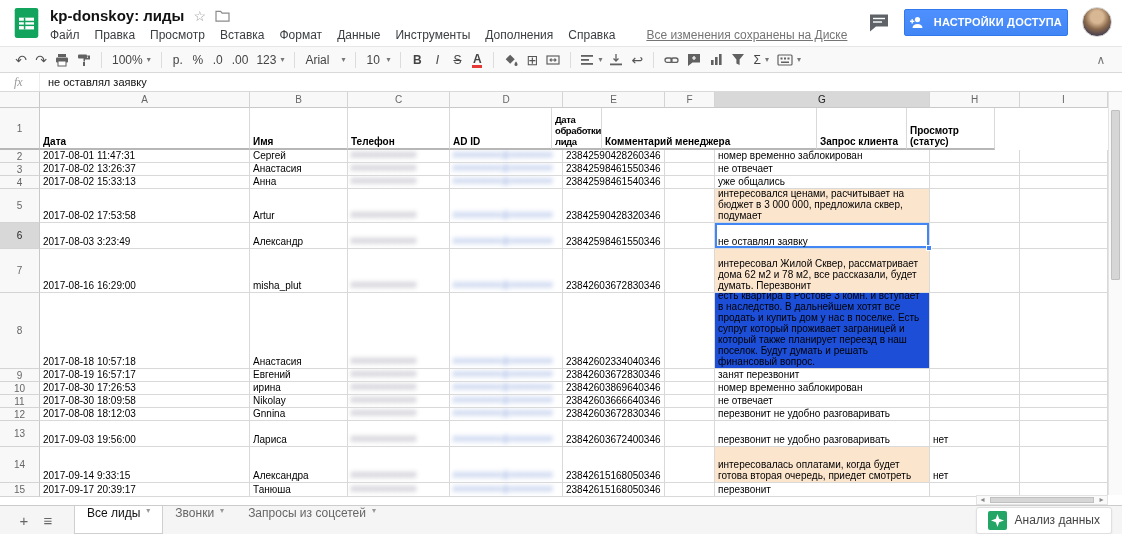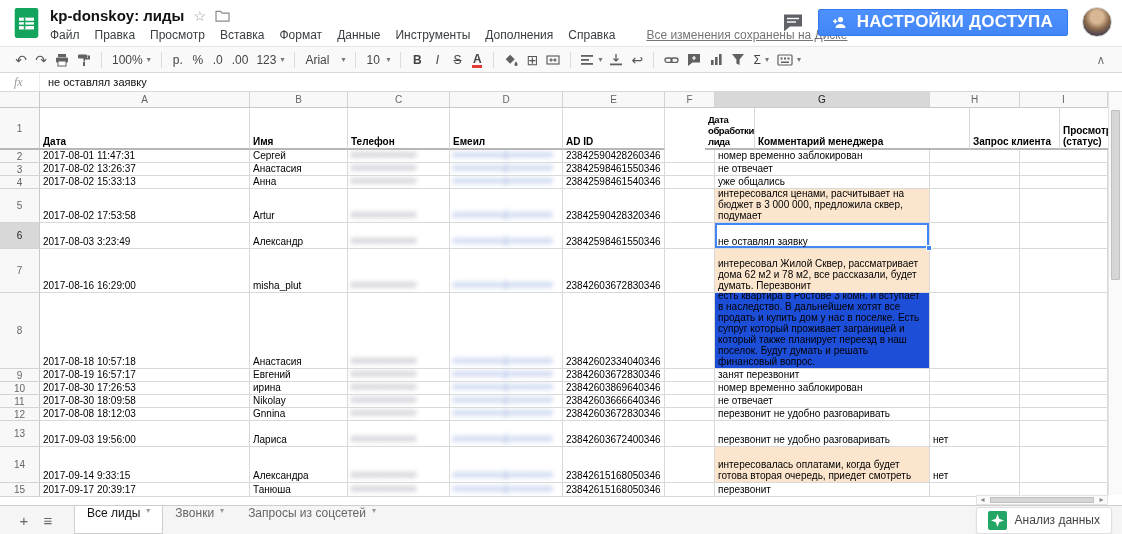--- a/index.html
+++ b/index.html
@@ -11,22 +11,22 @@
   .titlebar{height:46px;display:flex;align-items:flex-start;padding:6px 0 0 12px;position:relative;background:#fff}
   .logo{width:26px;height:30px;margin:2px 10px 0 2px;flex:none}
   .title-block{display:flex;flex-direction:column}
   .title-row{display:flex;align-items:center;gap:9px;height:19px}
   .doc-title{font-size:15px;font-weight:bold;color:#111;cursor:pointer}
   .star{font-size:14px;color:#9a9a9a;cursor:pointer}
   .menu-row{display:flex;align-items:center;margin-top:3px}
   .menu-item{font-size:12px;color:#3c4043;margin-right:15px;cursor:pointer}
   .save-status{font-size:12px;color:#757575;text-decoration:underline;margin-left:16px;cursor:pointer}
   .titlebar-right{position:absolute;right:10px;top:7px;display:flex;align-items:center;gap:14px}
-  .share-btn{display:flex;align-items:center;gap:10px;height:27px;padding:0 14px;border:1px solid #3079ed;
-    border-radius:2px;background:linear-gradient(#4d90fe,#4285f4);color:#fff;font-size:17px;font-weight:bold;
+  .share-btn{display:flex;align-items:center;gap:10px;height:27px;padding:0 5px;border:1px solid #3079ed;
+    border-radius:2px;background:linear-gradient(#4d90fe,#4285f4);color:#fff;font-size:11px;font-weight:bold;
     letter-spacing:.2px;cursor:pointer;font-family:"Liberation Sans",sans-serif}
   .avatar{width:30px;height:30px;border-radius:50%;flex:none;cursor:pointer;border:1px solid #d5d5d5;
     background:radial-gradient(circle at 50% 32%, #d8b894 26%, #8a6a4c 52%, #4a4150 78%, #2e2b36 100%)}
   .comments-btn{cursor:pointer;display:flex;align-items:center}
 
   
   .toolbar{height:27px;background:#f9f9f9;border-top:1px solid #e7e7e7;border-bottom:1px solid #d9d9d9;
     display:flex;align-items:center;padding:0 12px;gap:2px}
   .tbtn{display:inline-flex;align-items:center;justify-content:center;gap:2px;height:20px;min-width:18px;
     padding:0 3px;border-radius:2px;color:#444;font-size:12px;cursor:pointer;flex:none}
@@ -303,27 +303,24 @@
           <div class="row-num" style="width: 40px;">1</div>
           <div class="cell head" style="width: 210px;">
             <span>Дата</span>
           </div>
           <div class="cell head" style="width: 98px;">
             <span>Имя</span>
           </div>
           <div class="cell head" style="width: 102px;">
             <span>Телефон</span>
           </div>
-          <div class="cell head" style="width: 113px;">
-            <span>Емеил</span>
-          </div>
           <div class="cell head" style="width: 102px;">
             <span>AD ID</span>
           </div>
-          <div class="cell head small" style="width: 50px; margin-left: 40px;">
+          <div class="cell head small" style="width: 50px;">
             <span>Дата обработки лида</span>
           </div>
           <div class="cell head" style="width: 215px;">
             <span>Комментарий менеджера</span>
           </div>
           <div class="cell head" style="width: 90px;">
             <span>Запрос клиента</span>
           </div>
           <div class="cell head" style="width: 88px;">
             <span>Просмотр (статус)</span>

